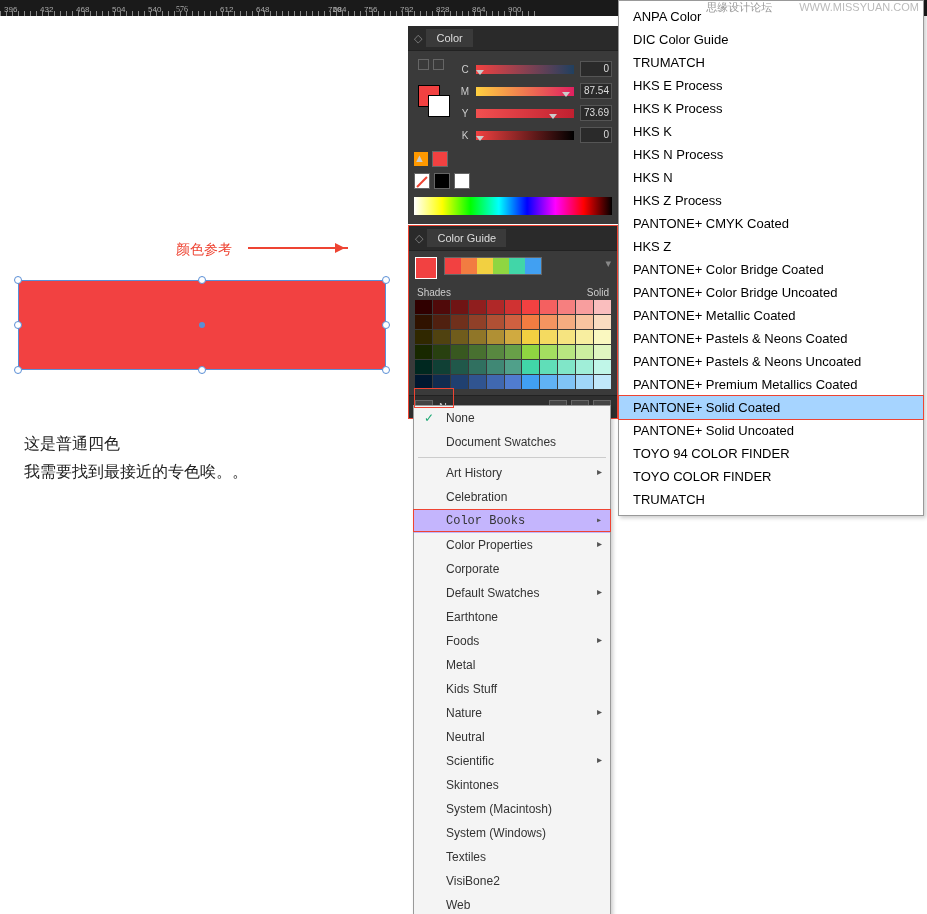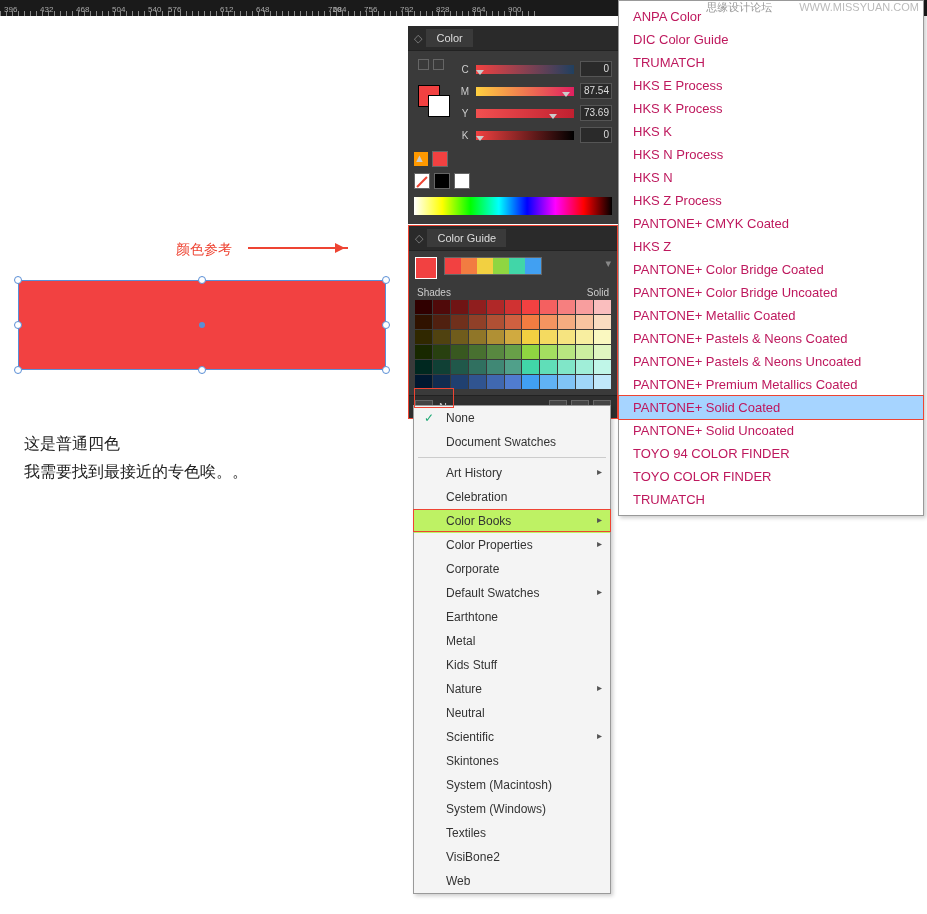--- a/index.html
+++ b/index.html
@@ -53,27 +53,27 @@
 .shade-hdr { display: flex; justify-content: space-between; margin-top: 8px; font-size: 10px; padding: 0 2px; }
 .grid { display: grid; grid-template-columns: repeat(11, 1fr); gap: 1px; margin-top: 2px; }
 .grid span { height: 14px; }
 .guide-footer { display: flex; align-items: center; padding: 4px 6px; background: #2f2f2f; border-top: 1px solid #222; gap: 6px; }
 .icon-btn { width: 18px; height: 14px; border: 1px solid #666; background: #444; }
 .footer-right { margin-left: auto; display: flex; gap: 4px; }
 .red-box1 { position: absolute; border: 1px solid #e43; pointer-events: none; z-index: 50; }
 
 .menu { position: absolute; left: 413px; top: 405px; width: 198px; background: #f4f4f4; border: 1px solid #999; box-shadow: 2px 2px 4px rgba(0,0,0,0.2); font-size: 12px; z-index: 10; }
 .menu-item { padding: 5px 22px 5px 32px; position: relative; color: #333; }
-.menu-item.hl { background: #bef264; }
+.menu-item.hl { background: #c4b5fd; font-family: Liberation Mono, monospace; }
 .menu-item.sub::after { content: '▸'; position: absolute; right: 8px; font-size: 10px; color: #555; }
 .menu-item.check::before { content: '✓'; position: absolute; left: 10px; color: #2a7; font-size: 12px; }
 .menu-sep { height: 1px; background: #ccc; margin: 3px 4px; }
 
 .menu2 { position: absolute; left: 618px; top: 0px; width: 306px; background: #fff; border: 1px solid #999; box-shadow: 2px 2px 4px rgba(0,0,0,0.2); font-size: 13px; z-index: 5; padding-top: 4px; padding-bottom: 4px; }
-.menu2-item { padding: 4px 14px; color: #be185d; }
+.menu2-item { padding: 4px 14px; color: #000000; }
 .menu2-item.hl { background: #a6d4ff; border: 1px solid #e43; margin: -1px; }
 
 .red-hlt { position: absolute; border: 1px solid #e43; pointer-events: none; z-index: 60; }
 </style>
 </head>
 <body>
 
 <div class="ruler" id="ruler">
     <span class="ruler-mark" style="left: 4px;">396</span>
     <span class="ruler-tick" style="left: 0px;"></span>
@@ -103,21 +103,21 @@
     <span class="ruler-tick" style="left: 126px;"></span>
     <span class="ruler-tick" style="left: 132px;"></span>
     <span class="ruler-tick" style="left: 138px;"></span>
     <span class="ruler-mark" style="left: 148px;">540</span>
     <span class="ruler-tick" style="left: 144px;"></span>
     <span class="ruler-tick" style="left: 150px;"></span>
     <span class="ruler-tick" style="left: 156px;"></span>
     <span class="ruler-tick" style="left: 162px;"></span>
     <span class="ruler-tick" style="left: 168px;"></span>
     <span class="ruler-tick" style="left: 174px;"></span>
-    <span class="ruler-mark" style="left: 168px;">576</span>
+    <span class="ruler-mark" style="left: 176px; font-family: Liberation Serif, serif;">576</span>
     <span class="ruler-tick" style="left: 180px;"></span>
     <span class="ruler-tick" style="left: 186px;"></span>
     <span class="ruler-tick" style="left: 192px;"></span>
     <span class="ruler-tick" style="left: 198px;"></span>
     <span class="ruler-tick" style="left: 204px;"></span>
     <span class="ruler-tick" style="left: 210px;"></span>
     <span class="ruler-mark" style="left: 220px;">612</span>
     <span class="ruler-tick" style="left: 216px;"></span>
     <span class="ruler-tick" style="left: 222px;"></span>
     <span class="ruler-tick" style="left: 228px;"></span>
@@ -367,20 +367,21 @@
     <div class="menu-item check">None</div>
     <div class="menu-item ">Document Swatches</div>
     <div class="menu-sep"></div>
     <div class="menu-item sub ">Art History</div>
     <div class="menu-item ">Celebration</div>
     <div class="menu-item sub hl">Color Books</div>
     <div class="menu-item sub ">Color Properties</div>
     <div class="menu-item ">Corporate</div>
     <div class="menu-item sub ">Default Swatches</div>
     <div class="menu-item ">Earthtone</div>
+    <div class="menu-item sub ">Foods</div>
     <div class="menu-item ">Metal</div>
     <div class="menu-item ">Kids Stuff</div>
     <div class="menu-item sub ">Nature</div>
     <div class="menu-item ">Neutral</div>
     <div class="menu-item sub ">Scientific</div>
     <div class="menu-item ">Skintones</div>
     <div class="menu-item ">System (Macintosh)</div>
     <div class="menu-item ">System (Windows)</div>
     <div class="menu-item ">Textiles</div>
     <div class="menu-item ">VisiBone2</div>

